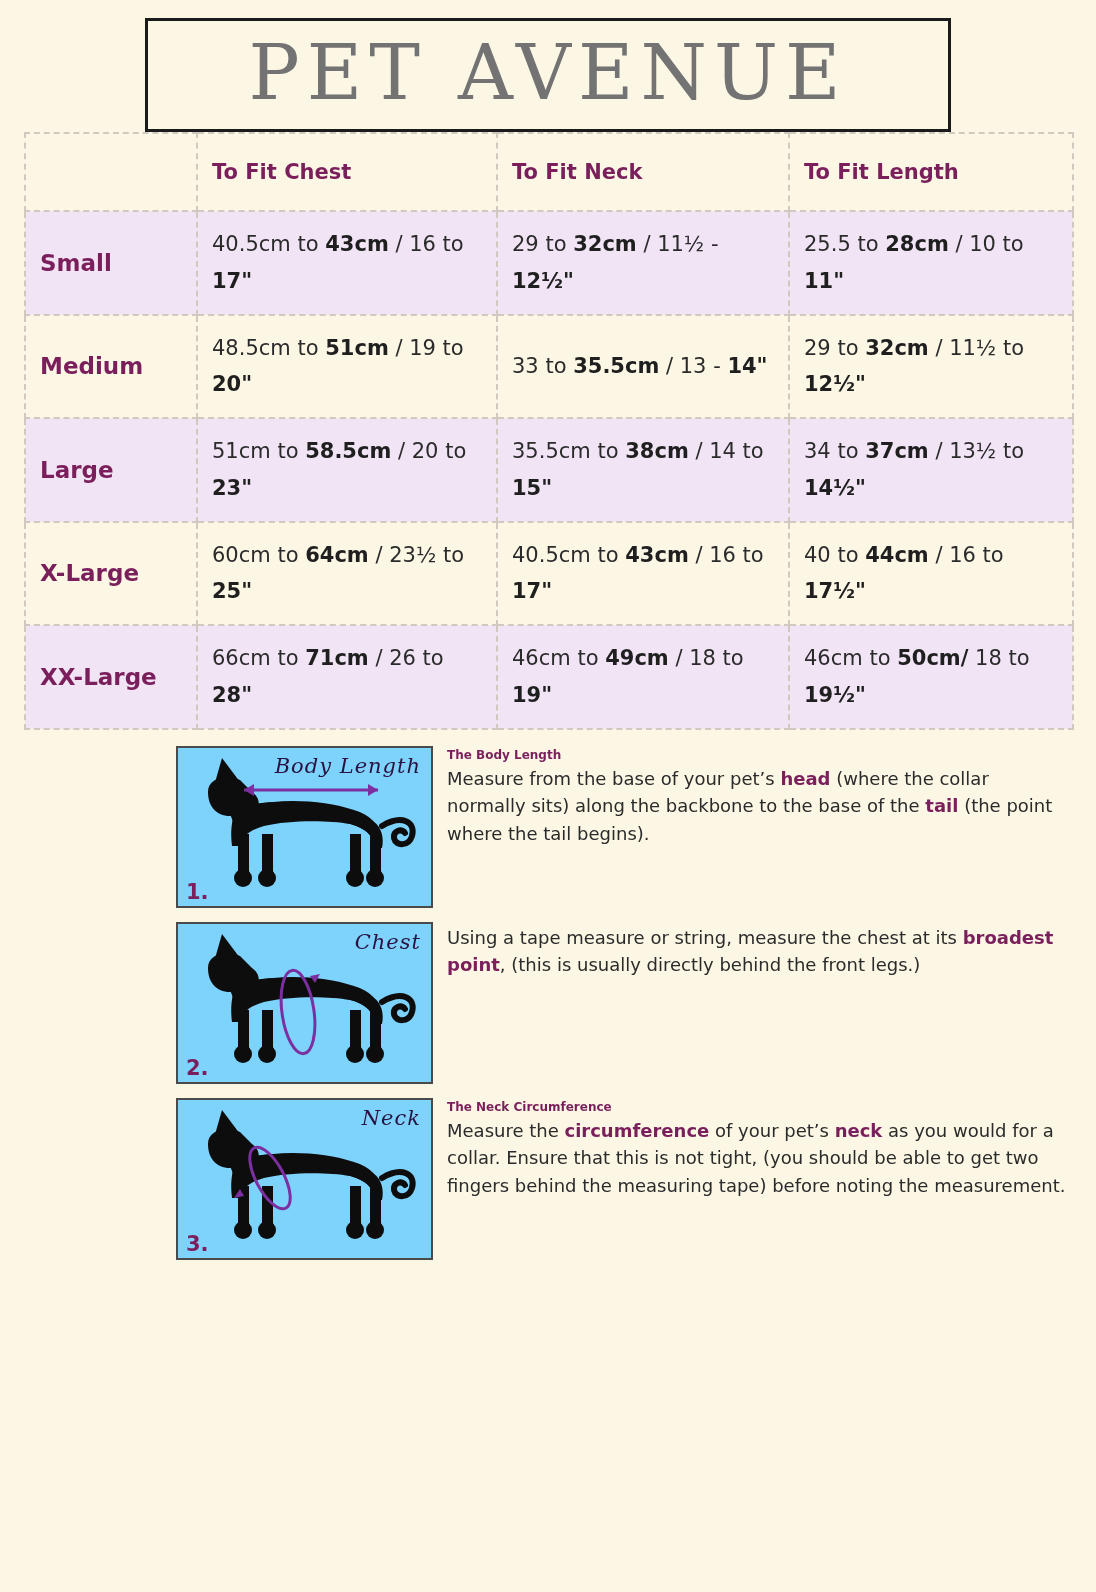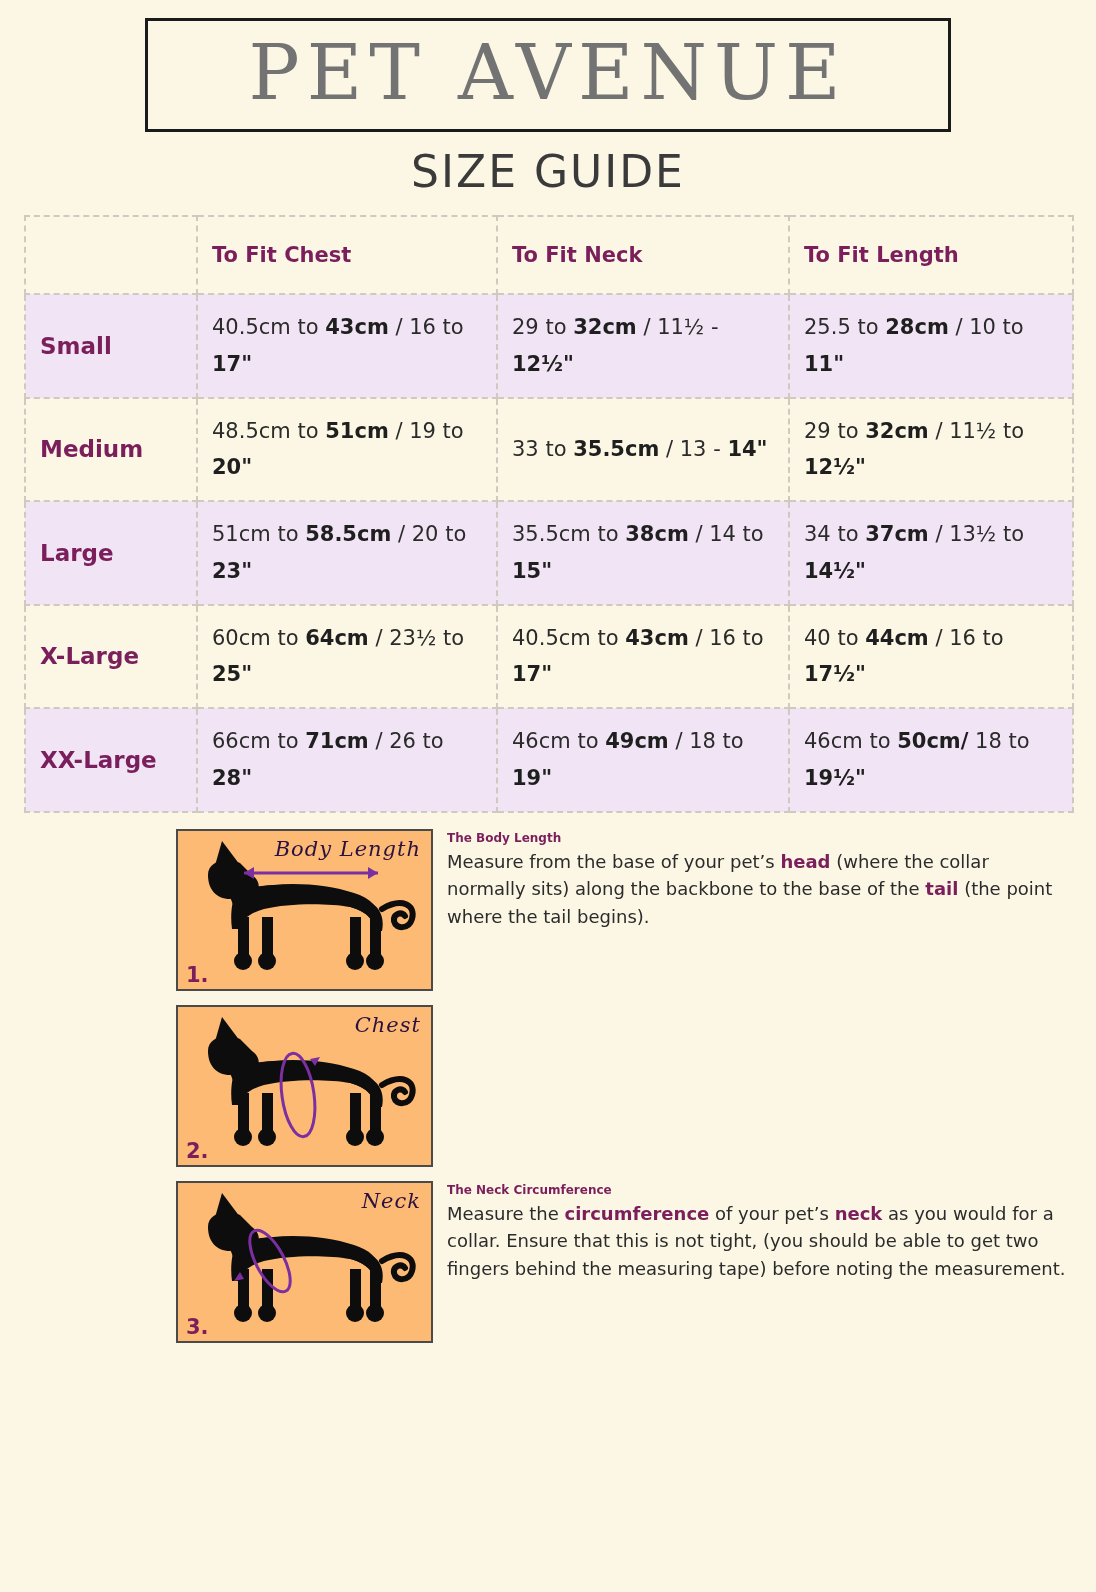--- a/index.html
+++ b/index.html
@@ -96,21 +96,21 @@
     margin-bottom: 14px;
   }
   .dog-box {
     width: 253px;
     height: 158px;
     border: 2px solid #4a4a4a;
     margin-left: 152px;
     margin-right: 14px;
     position: relative;
     flex: 0 0 auto;
-    background: #fdba74;
+    background: #7dd3fc;
     overflow: hidden;
   }
   .dog-box svg { display: block; }
   .dog-num {
     position: absolute;
     left: 8px;
     bottom: 2px;
     color: #7b1f5c;
     font-weight: bold;
     font-size: 21px;
@@ -144,21 +144,20 @@
 </style>
 </head>
 <body>
 
 <div class="page">
 
   <div class="brand-box">
     <div class="brand-title">PET AVENUE</div>
   </div>
 
-  <div class="guide-title">SIZE GUIDE</div>
 
   <table class="size-table">
     <colgroup>
       <col class="c0">
         <col class="c1">
         <col class="c2">
         <col class="c3">
     </colgroup>
     <thead>
       <tr>
@@ -279,20 +278,21 @@
     <path d="M204 78 C224 66 238 74 234 88 C231 98 218 99 216 90 C215 83 223 80 227 85" fill="none" stroke="#0d0d0d" stroke-width="6" stroke-linecap="round"></path>
   </svg>
 <div class="dog-label">Chest</div>
           <div class="dog-num">2.</div>
           <svg width="253" height="158" viewBox="0 0 253 158" style="position: absolute; left: 0px; top: 0px;">
             <ellipse cx="120" cy="88" rx="16" ry="42" transform="rotate(-8 120 88)" stroke="#7b2fa0" stroke-width="3" fill="none"></ellipse>
             <path d="M132 52 l10 -2 -5 9 z" fill="#7b2fa0"></path>
           </svg>
         </div>
         <div class="measure-text">
+          <div class="measure-body">Using a tape measure or string, measure the chest at its <b>broadest point</b>, (this is usually directly behind the front legs.)</div>
         </div>
       </div>
       <div class="measure-row">
         <div class="dog-box">
   <svg width="253" height="158" viewBox="0 0 253 158" xmlns="http://www.w3.org/2000/svg">
     <g fill="#0d0d0d">
 
       <path d="M36 38 L44 10 L62 34 Z"></path>
 
       <path d="M30 44 C30 30 48 26 62 32 L74 44 C80 48 82 54 80 60 L52 68 C38 68 30 58 30 44 Z"></path>

